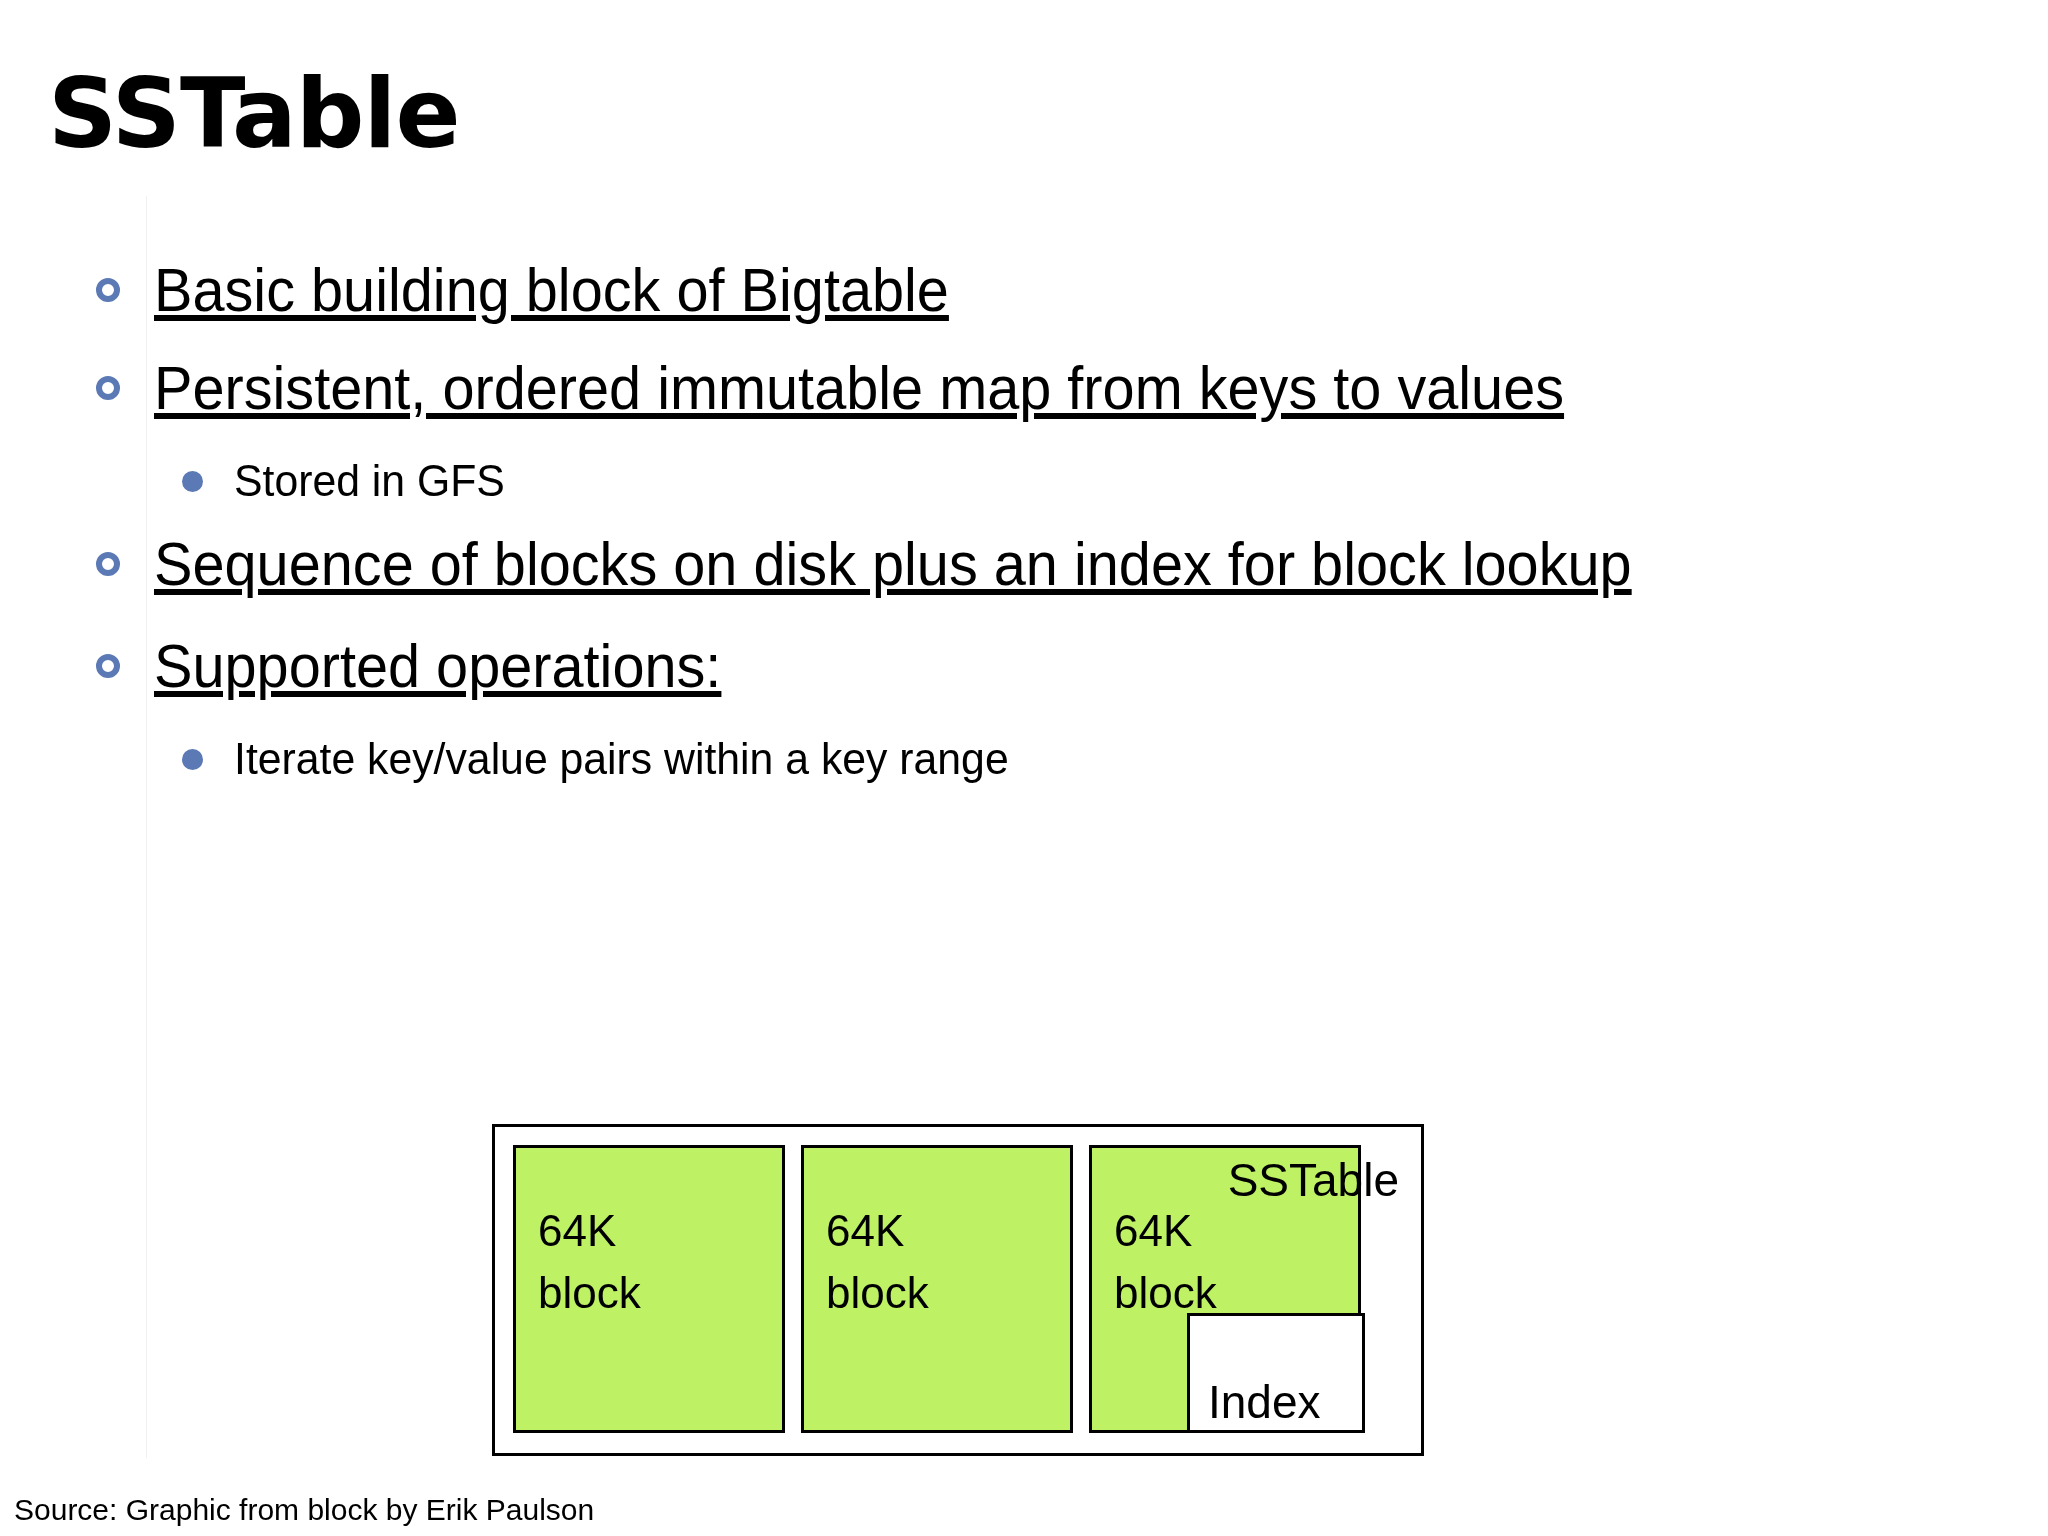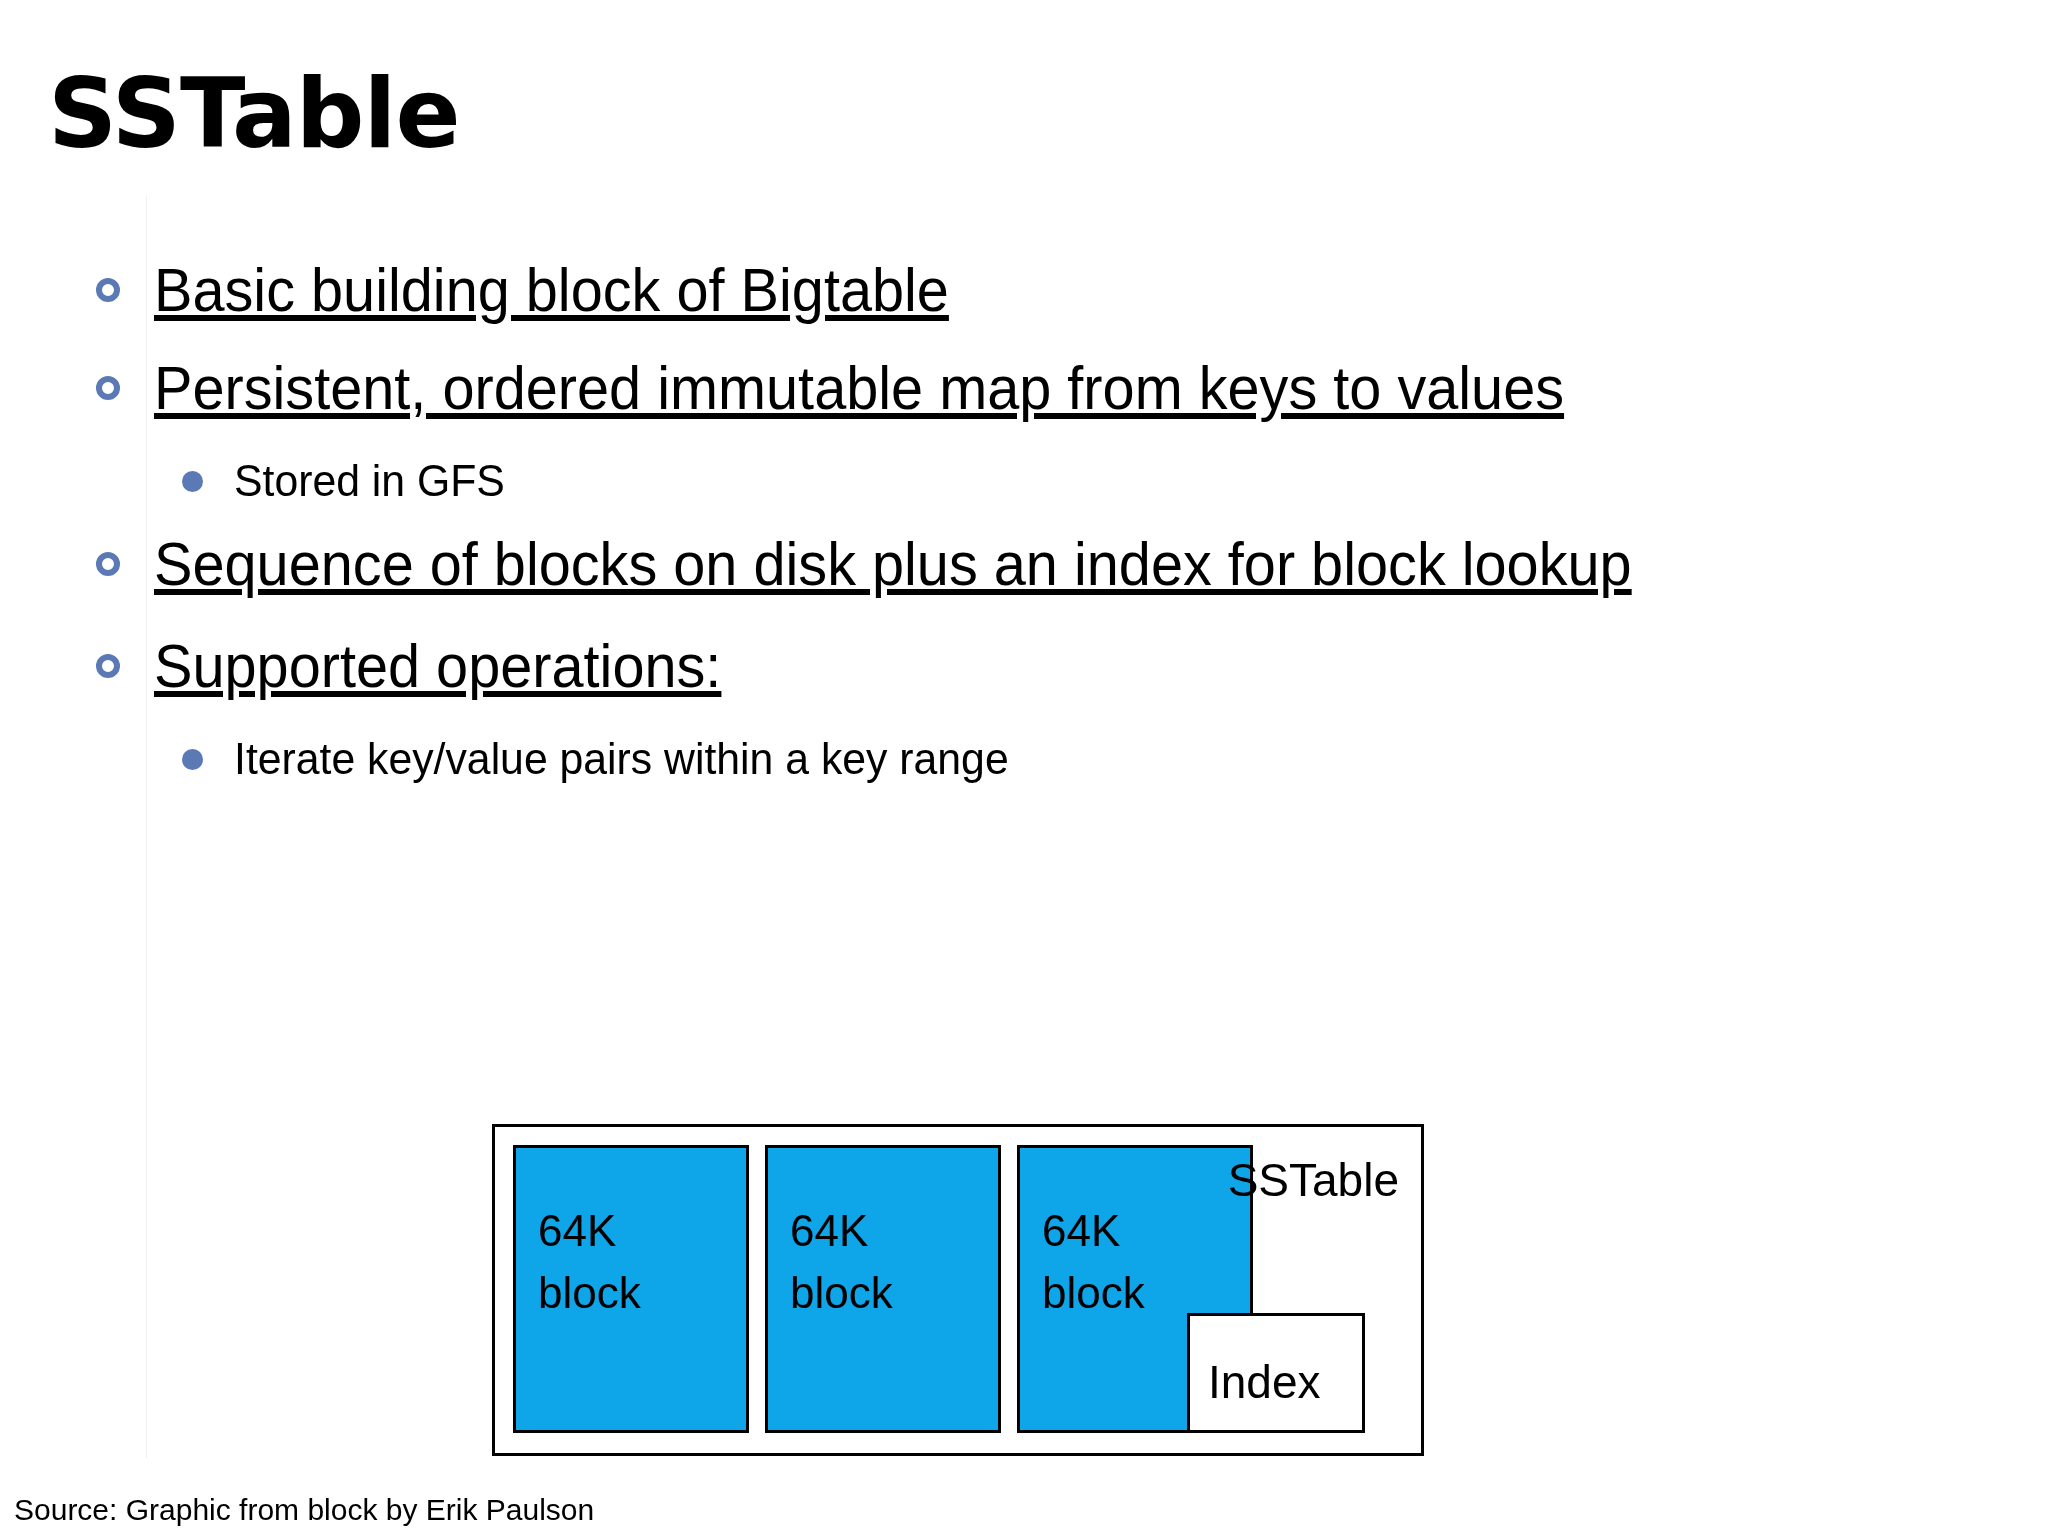--- a/index.html
+++ b/index.html
@@ -134,25 +134,25 @@
 
   .blocks-row {
     position: absolute;
     left: 18px;
     top: 18px;
     display: flex;
     gap: 16px;
   }
 
   .block-box {
-    width: 236px;
+    width: 272px;
     height: 288px;
     border: 3px solid #000000;
     box-sizing: border-box;
-    background: #0ea5e9;
+    background: #bef264;
     position: relative;
   }
 
   .block-label {
     position: absolute;
     left: 22px;
     top: 52px;
     font-family: "Liberation Sans", sans-serif;
     font-size: 44px;
     line-height: 62px;
@@ -178,21 +178,21 @@
     width: 178px;
     height: 120px;
     border: 3px solid #000000;
     box-sizing: border-box;
     background: #ffffff;
   }
 
   #index-label {
     position: absolute;
     left: 18px;
-    bottom: 22px;
+    bottom: 2px;
     font-family: "Liberation Sans", sans-serif;
     font-size: 46px;
     line-height: 52px;
     color: #000000;
     white-space: nowrap;
   }
 
   
   #footer-source {
     position: absolute;

